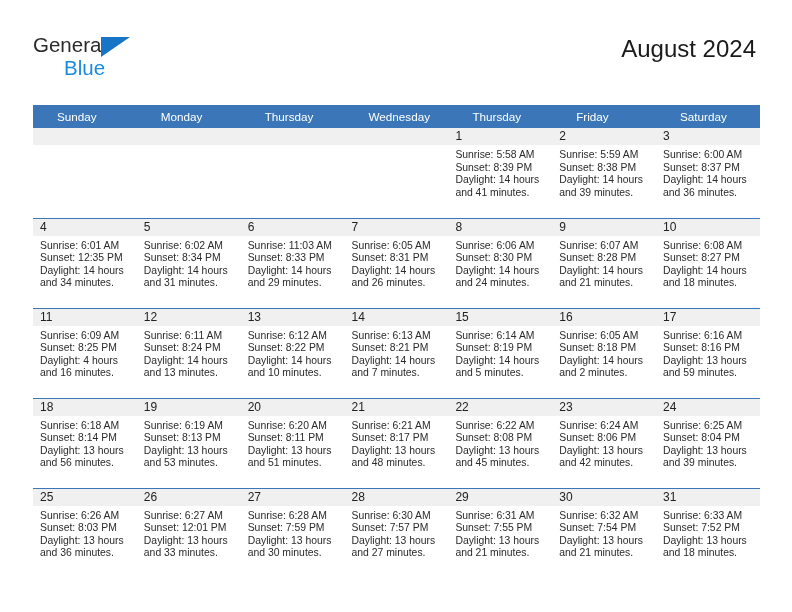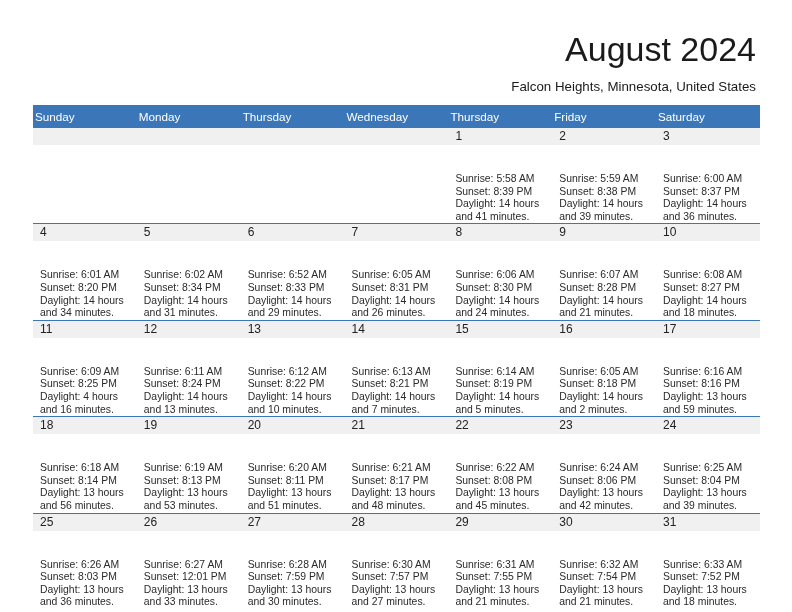--- a/index.html
+++ b/index.html
@@ -51,21 +51,21 @@
     position: absolute;
     left: 31px; top: 23px;
     font-size: 20.5px;
     color: #1a8ade;
     line-height: 24px;
     font-weight: 400;
   }
   .title {
     position: absolute;
     right: 36px; top: 33px;
-    font-size: 34px;
+    font-size: 24px;
     color: #1a1a1a;
     text-align: right;
     line-height: 32px;
     white-space: nowrap;
   }
   .subtitle {
     position: absolute;
     right: 36px; top: 79px;
     font-size: 13.3px;
     color: #1a1a1a;
@@ -86,21 +86,21 @@
     width: 727px;
   }
   table.cal col { width: 103.857px; }
 
   thead th {
     background: #3b77b8;
     color: #ffffff;
     font-size: 11.7px;
     font-weight: normal;
     text-align: left;
-    padding: 5px 0 5px 2px;
+    padding: 5px 0 5px 24px;
     height: 21px;
     line-height: 13px;
   }
 
   td.day {
     vertical-align: top;
     padding: 0;
     height: 90px;
     border-top: 1px solid #3b77b8;
     background: #ffffff;
@@ -115,33 +115,36 @@
     font-size: 12px;
     color: #222222;
     line-height: 15px;
   }
   .daynum-band.blank { color: transparent; }
   .details {
     padding: 4px 6px 0 7px;
     font-size: 10.4px;
     color: #2a2a2a;
     line-height: 12.6px;
-    margin-top: 24px;
   }
   .details div { white-space: nowrap; }
   .details .daylight { white-space: normal; }
 </style>
 </head>
 <body>
 
 <div id="page">
 
   <div class="header">
+    <div class="logo">
+      <span class="logo-general">General</span>
+      <span class="logo-tri"></span>
+      <span class="logo-blue">Blue</span>
+    </div>
     <div class="title">August 2024</div>
-    <div class="subtitle">Falcon Heights, Minnesota, United States</div>
   </div>
 
   <div class="calendar">
     <table class="cal">
       <colgroup>
         <col>
           <col>
           <col>
           <col>
           <col>
@@ -196,36 +199,36 @@
                 <div>Sunset: 8:37 PM</div>
                 <div class="daylight">Daylight: 14 hours and 36 minutes.</div>
               </div>
             </td>
           </tr>
           <tr>
             <td class="day">
               <div class="daynum-band">4</div>
               <div class="details">
                 <div>Sunrise: 6:01 AM</div>
-                <div>Sunset: 8:20 PM</div>
+                <div>Sunset: 12:35 PM</div>
                 <div class="daylight">Daylight: 14 hours and 34 minutes.</div>
               </div>
             </td>
             <td class="day">
               <div class="daynum-band">5</div>
               <div class="details">
                 <div>Sunrise: 6:02 AM</div>
                 <div>Sunset: 8:34 PM</div>
                 <div class="daylight">Daylight: 14 hours and 31 minutes.</div>
               </div>
             </td>
             <td class="day">
               <div class="daynum-band">6</div>
               <div class="details">
-                <div>Sunrise: 6:52 AM</div>
+                <div>Sunrise: 11:03 AM</div>
                 <div>Sunset: 8:33 PM</div>
                 <div class="daylight">Daylight: 14 hours and 29 minutes.</div>
               </div>
             </td>
             <td class="day">
               <div class="daynum-band">7</div>
               <div class="details">
                 <div>Sunrise: 6:05 AM</div>
                 <div>Sunset: 8:31 PM</div>
                 <div class="daylight">Daylight: 14 hours and 26 minutes.</div>

